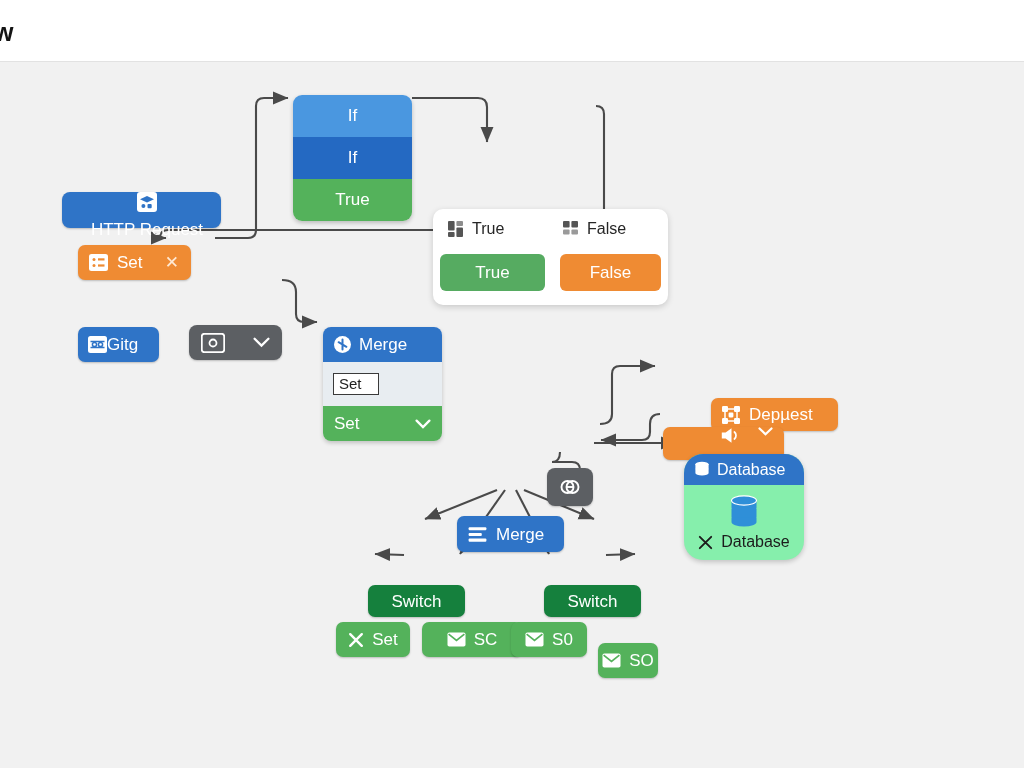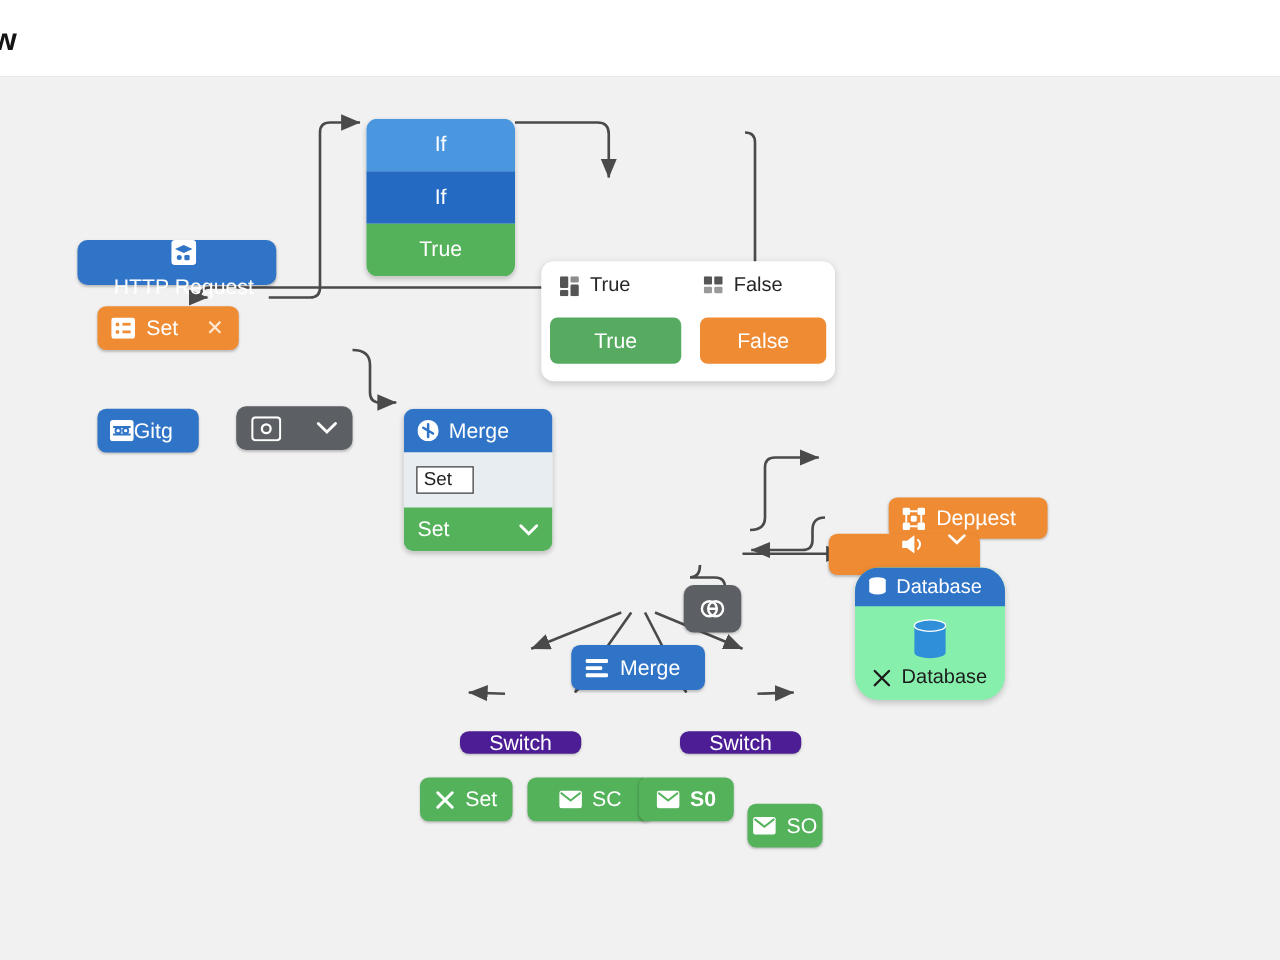--- a/index.html
+++ b/index.html
@@ -298,43 +298,43 @@
     left: 457px; top: 454px;
     width: 107px; height: 36px;
     padding-left: 11px;
     gap: 9px;
     background: #2f74c7;
     border-radius: 7px;
   }
 
   
   .switch-node {
-    height: 18px;
+    height: 32px;
     padding: 0 14px;
-    background: #4c1d95;
+    background: #15803d;
     border-radius: 7px;
     justify-content: center;
     font-size: 17px;
   }
   #n-sw1 { left: 368px; top: 523px; width: 97px; }
   #n-sw2 { left: 544px; top: 523px; width: 97px; }
 
   
   .leaf {
     height: 35px;
     background: #54b25b;
     border-radius: 7px;
     justify-content: center;
     gap: 8px;
     font-size: 17px;
     padding: 0 12px;
   }
   #n-l1 { left: 336px; top: 560px; width: 74px; }
   #n-l2 { left: 422px; top: 560px; width: 100px; }
-  #n-l3 { left: 511px; top: 560px; width: 76px; font-weight: bold; }
+  #n-l3 { left: 511px; top: 560px; width: 76px; }
   #n-l4 { left: 598px; top: 581px; width: 60px; }
 </style>
 </head>
 <body>
 
 <div id="app">
 
   <div class="header-bar">
     <div class="header-title">w</div>
   </div>

